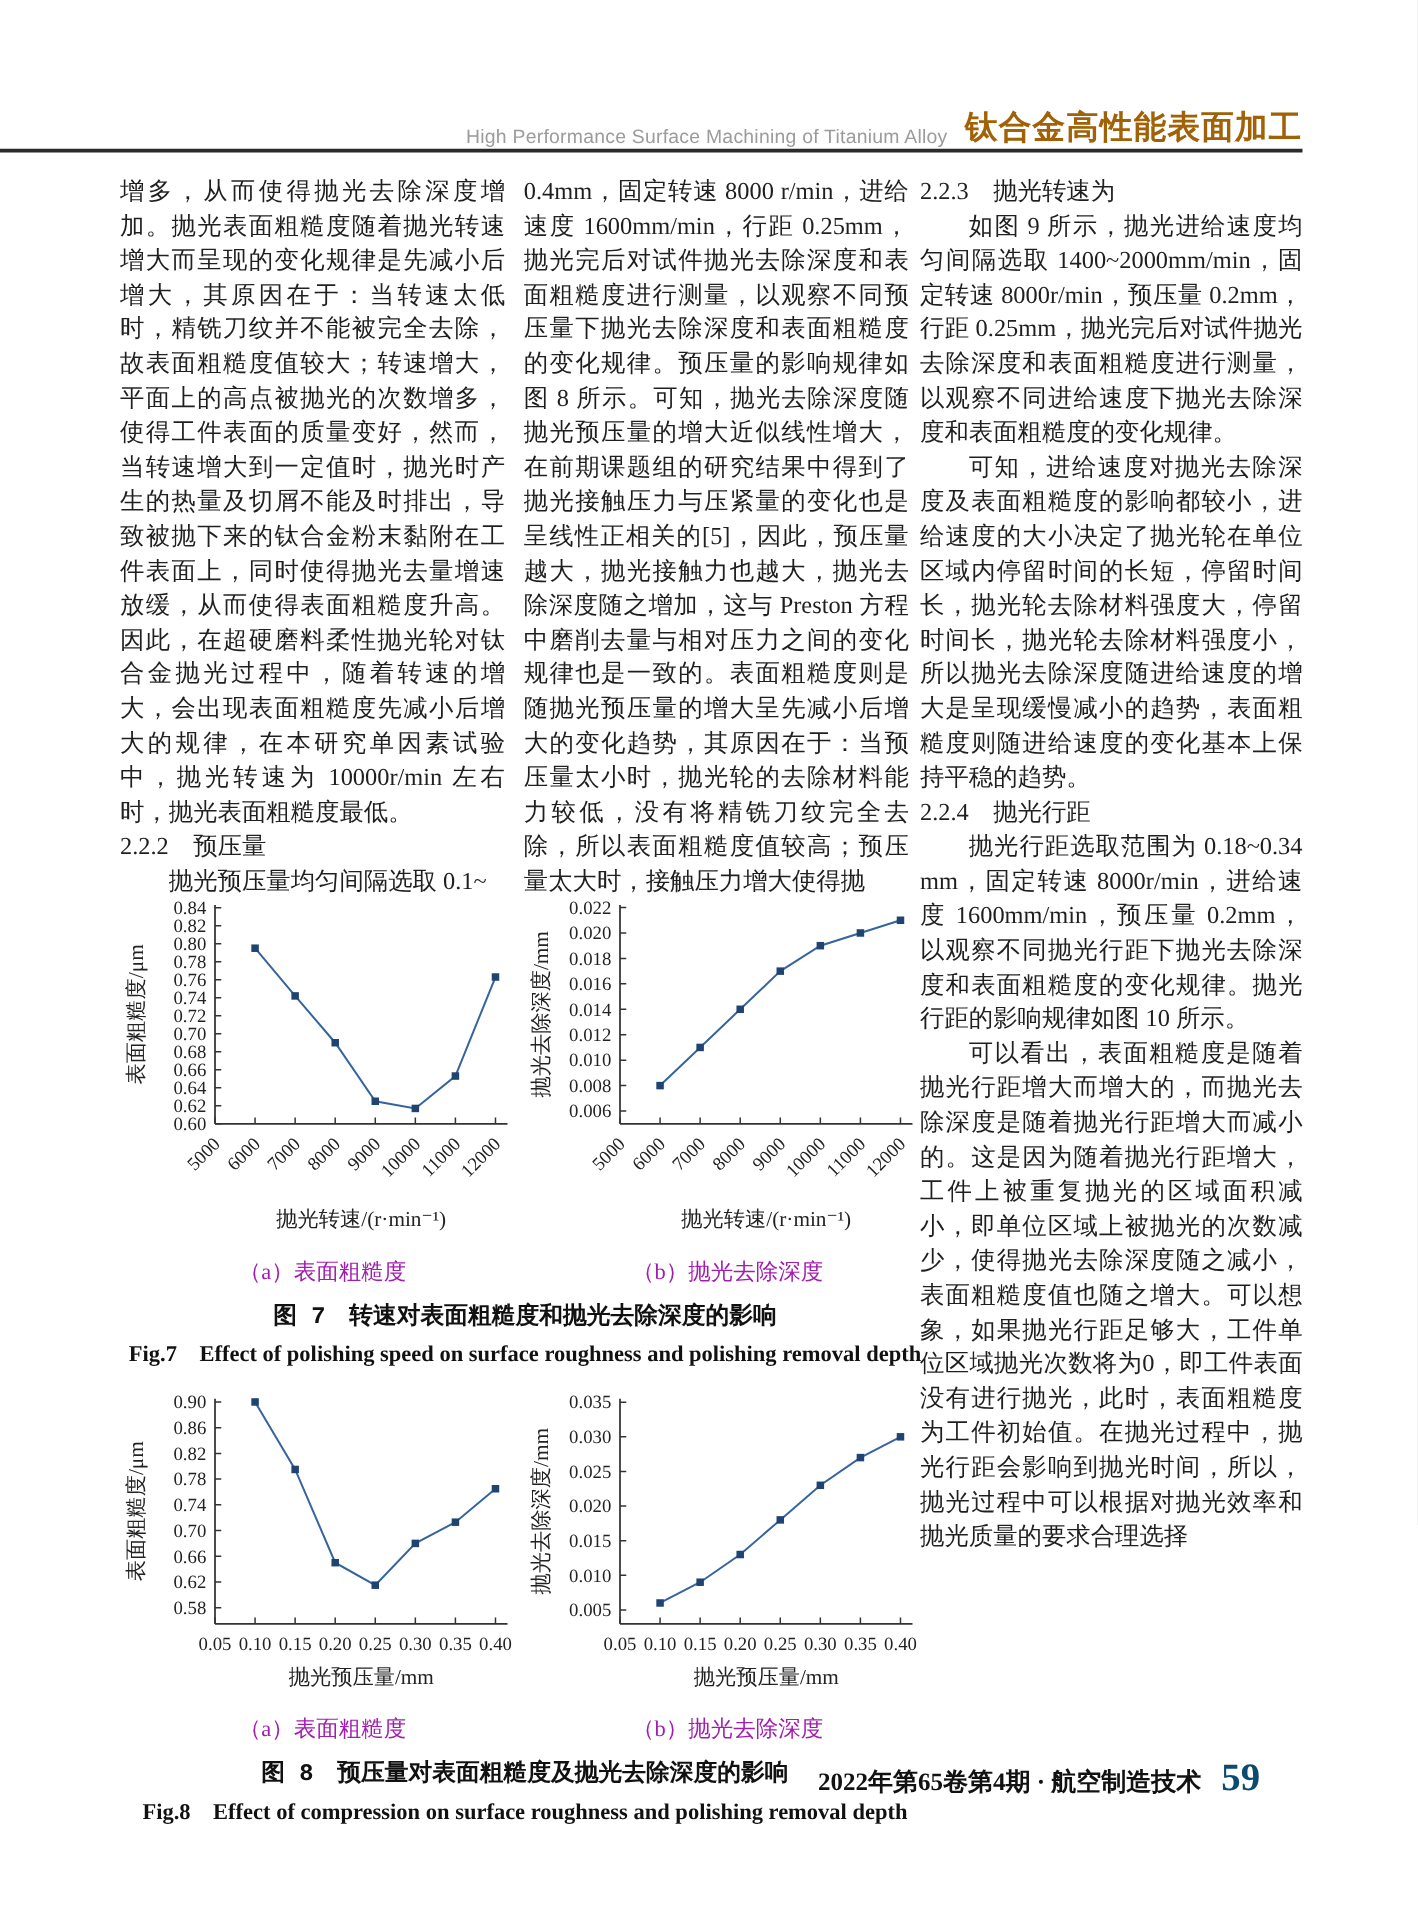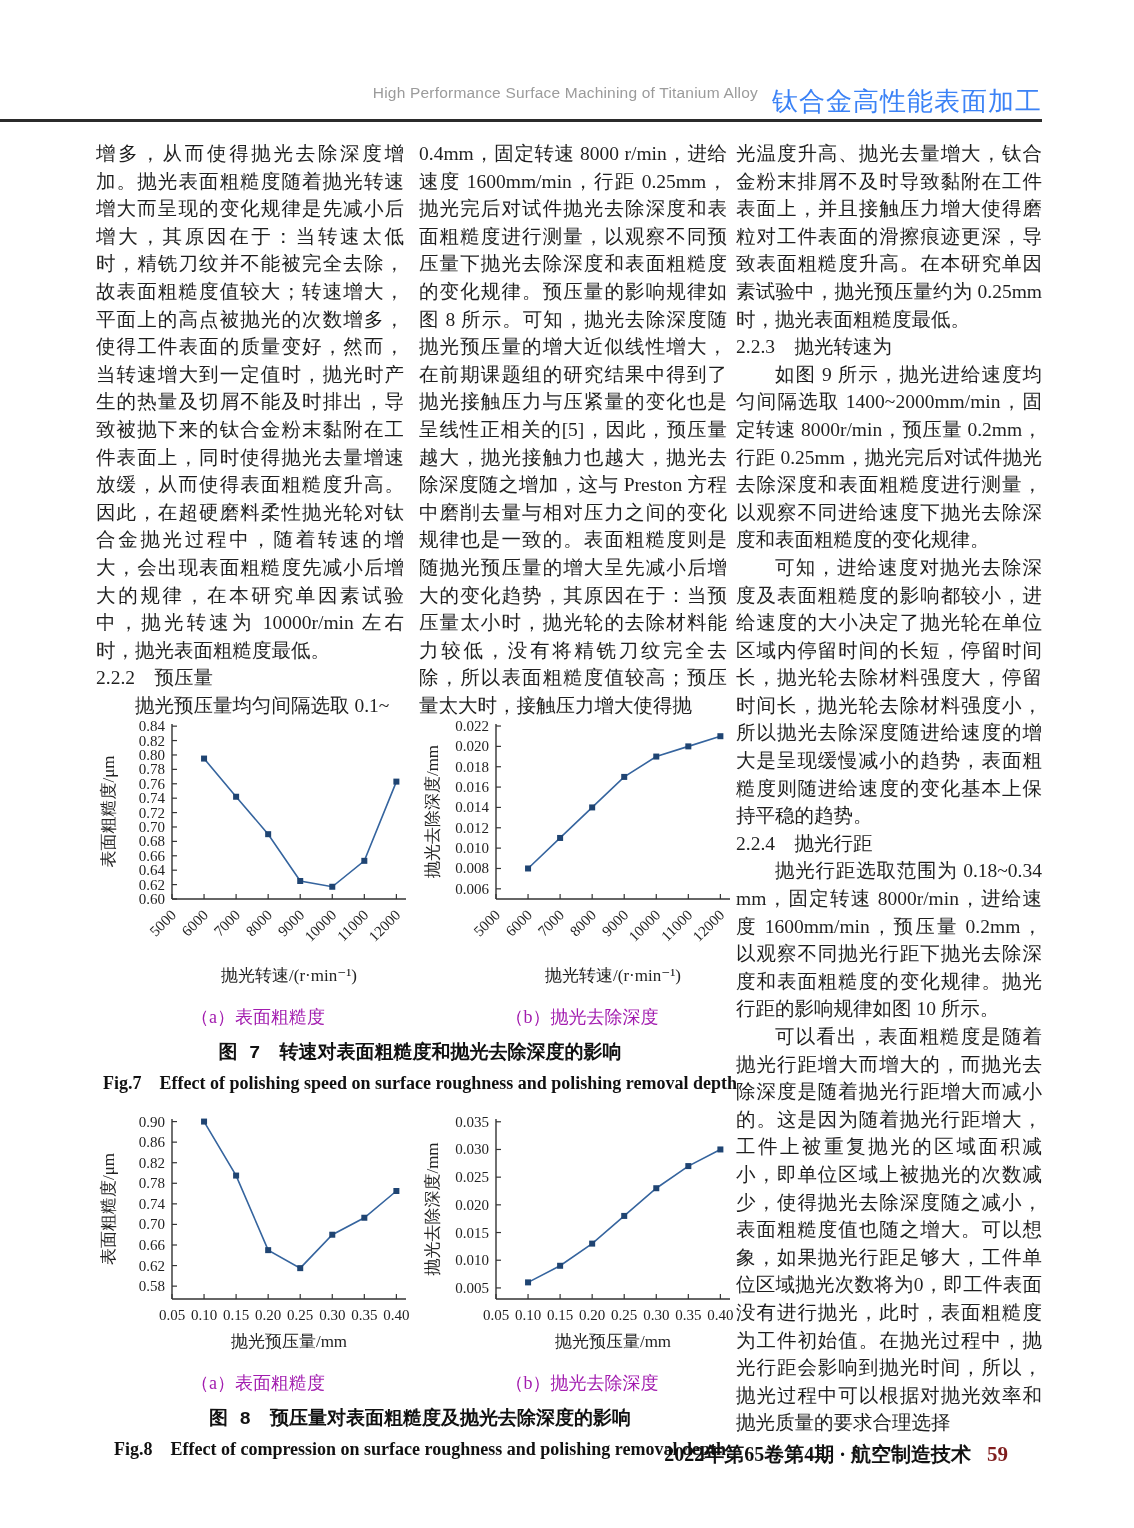--- a/index.html
+++ b/index.html
@@ -7,28 +7,28 @@
     position:relative;
     width:1134px;height:1528px;
     background:#ffffff;
     font-family:"Liberation Serif","DejaVu Serif",serif;
     color:#1f1f1f;
     overflow:hidden;
   }
   
   .header-row{
     position:absolute;top:84px;left:0;width:1042px;
-    display:flex;justify-content:flex-end;align-items:flex-start;gap:14px;
+    display:flex;justify-content:flex-end;align-items:flex-end;gap:14px;
   }
   .header-en{
     font-family:"Liberation Sans","DejaVu Sans",sans-serif;
     font-size:15.5px;color:#9b9b9b;letter-spacing:.2px;
   }
   .header-cn{
-    font-size:26px;font-weight:normal;color:#3b82f6;letter-spacing:1px;
+    font-size:26px;font-weight:bold;color:#a16207;letter-spacing:1px;
   }
   .header-rule{
     position:absolute;top:119px;left:0;width:1042px;height:2.5px;background:#2b2b2b;
   }
   
   .col{
     position:absolute;top:140px;
     font-size:19.5px;line-height:27.6px;text-align:justify;
     text-justify:inter-ideograph;
   }
@@ -55,21 +55,21 @@
     width:648px;text-align:center;font-weight:bold;font-size:18px;
     color:#111;margin-top:6px;margin-bottom:12px;
   }
   svg text{fill:#222;}
   
   .footer{
     position:absolute;top:1404px;right:126px;
     display:flex;align-items:baseline;gap:16px;
   }
   .footer-issue{font-size:20px;font-weight:bold;color:#111;}
-  .footer-page{font-size:21px;font-weight:bold;color:#7f1d1d;margin-top:38px;}
+  .footer-page{font-size:31px;font-weight:bold;color:#0c4a6e;}
 </style>
 </head>
 <body>
 
 <div class="page">
 
   <div class="header-row">
     <span class="header-en">High Performance Surface Machining of Titanium Alloy</span>
     <span class="header-cn">钛合金高性能表面加工</span>
   </div>
@@ -77,21 +77,20 @@
 
   <div class="col col1">
       <p class="para cont">增多，从而使得抛光去除深度增加。抛光表面粗糙度随着抛光转速增大而呈现的变化规律是先减小后增大，其原因在于：当转速太低时，精铣刀纹并不能被完全去除，故表面粗糙度值较大；转速增大，平面上的高点被抛光的次数增多，使得工件表面的质量变好，然而，当转速增大到一定值时，抛光时产生的热量及切屑不能及时排出，导致被抛下来的钛合金粉末黏附在工件表面上，同时使得抛光去量增速放缓，从而使得表面粗糙度升高。因此，在超硬磨料柔性抛光轮对钛合金抛光过程中，随着转速的增大，会出现表面粗糙度先减小后增大的规律，在本研究单因素试验中，抛光转速为 10000r/min 左右时，抛光表面粗糙度最低。</p>
       <p class="para heading">2.2.2　预压量</p>
       <p class="para body">抛光预压量均匀间隔选取 0.1~</p>
     </div>
   <div class="col col2">
       <p class="para cont">0.4mm，固定转速 8000 r/min，进给速度 1600mm/min，行距 0.25mm，抛光完后对试件抛光去除深度和表面粗糙度进行测量，以观察不同预压量下抛光去除深度和表面粗糙度的变化规律。预压量的影响规律如图 8 所示。可知，抛光去除深度随抛光预压量的增大近似线性增大，在前期课题组的研究结果中得到了抛光接触压力与压紧量的变化也是呈线性正相关的[5]，因此，预压量越大，抛光接触力也越大，抛光去除深度随之增加，这与 Preston 方程中磨削去量与相对压力之间的变化规律也是一致的。表面粗糙度则是随抛光预压量的增大呈先减小后增大的变化趋势，其原因在于：当预压量太小时，抛光轮的去除材料能力较低，没有将精铣刀纹完全去除，所以表面粗糙度值较高；预压量太大时，接触压力增大使得抛</p>
     </div>
   <div class="col col3">
-      <p class="para cont">光温度升高、抛光去量增大，钛合金粉末排屑不及时导致黏附在工件表面上，并且接触压力增大使得磨粒对工件表面的滑擦痕迹更深，导致表面粗糙度升高。在本研究单因素试验中，抛光预压量约为 0.25mm 时，抛光表面粗糙度最低。</p>
       <p class="para heading">2.2.3　抛光转速为</p>
       <p class="para body">如图 9 所示，抛光进给速度均匀间隔选取 1400~2000mm/min，固定转速 8000r/min，预压量 0.2mm，行距 0.25mm，抛光完后对试件抛光去除深度和表面粗糙度进行测量，以观察不同进给速度下抛光去除深度和表面粗糙度的变化规律。</p>
       <p class="para body">可知，进给速度对抛光去除深度及表面粗糙度的影响都较小，进给速度的大小决定了抛光轮在单位区域内停留时间的长短，停留时间长，抛光轮去除材料强度大，停留时间长，抛光轮去除材料强度小，所以抛光去除深度随进给速度的增大是呈现缓慢减小的趋势，表面粗糙度则随进给速度的变化基本上保持平稳的趋势。</p>
       <p class="para heading">2.2.4　抛光行距</p>
       <p class="para body">抛光行距选取范围为 0.18~0.34 mm，固定转速 8000r/min，进给速度 1600mm/min，预压量 0.2mm，以观察不同抛光行距下抛光去除深度和表面粗糙度的变化规律。抛光行距的影响规律如图 10 所示。</p>
       <p class="para body">可以看出，表面粗糙度是随着抛光行距增大而增大的，而抛光去除深度是随着抛光行距增大而减小的。这是因为随着抛光行距增大，工件上被重复抛光的区域面积减小，即单位区域上被抛光的次数减少，使得抛光去除深度随之减小，表面粗糙度值也随之增大。可以想象，如果抛光行距足够大，工件单位区域抛光次数将为0，即工件表面没有进行抛光，此时，表面粗糙度为工件初始值。在抛光过程中，抛光行距会影响到抛光时间，所以，抛光过程中可以根据对抛光效率和抛光质量的要求合理选择</p>
     </div>
 
   <div class="figures">
 

